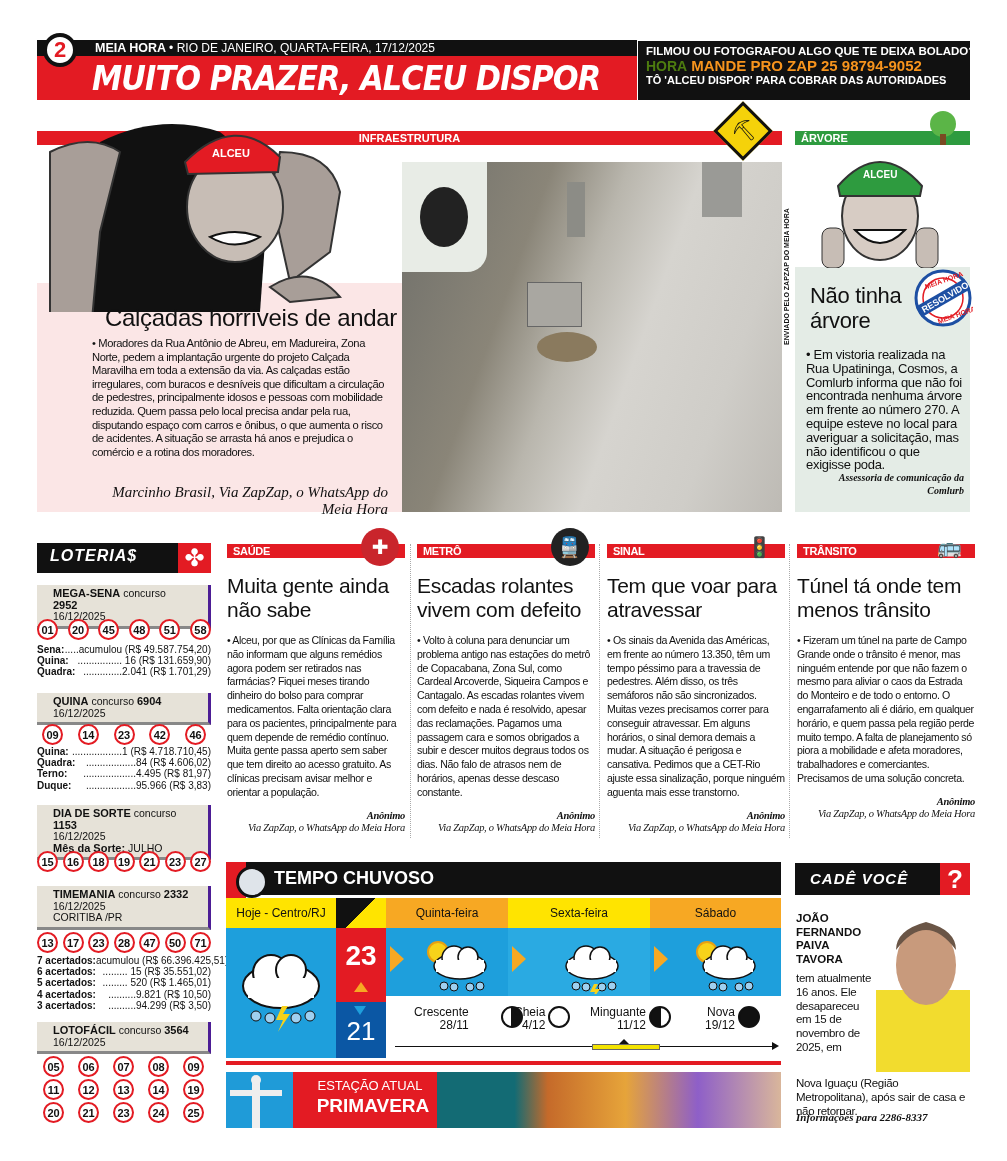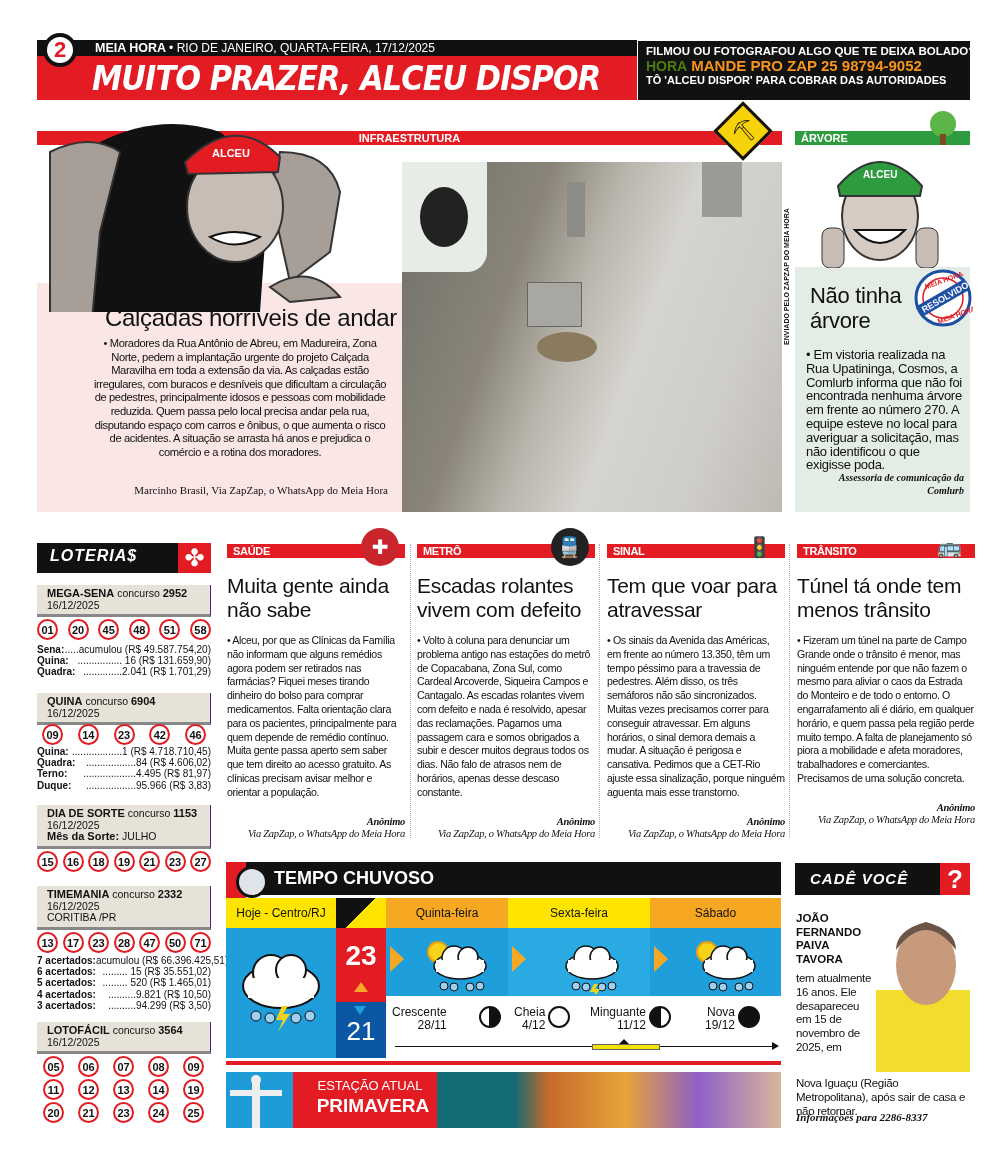--- a/index.html
+++ b/index.html
@@ -22,51 +22,51 @@
 
 .sec-bar{height:14px;background:#e31b23;color:#fff;font-size:11px;font-weight:bold;line-height:14px;padding-left:6px}
 .sec-bar.green{background:#2e9b3f}
 
 #infra-bar{left:37px;top:131px;width:745px;text-align:center;padding-left:0}
 #road-sign{left:722px;top:110px;width:42px;height:42px;background:#f5d20a;border:3px solid #111;transform:rotate(45deg)}
 #road-sign-glyph{left:731px;top:117px;width:26px;height:26px;font-size:20px;text-align:center;line-height:26px}
 #infra-panel{left:37px;top:283px;width:365px;height:229px;background:#fbe6e6}
 #character{left:40px;top:112px;width:360px;height:200px}
 #infra-title{left:105px;top:304px;font-size:24px;color:#111;white-space:nowrap}
-#infra-body{left:92px;top:337px;width:296px;font-size:11.2px;line-height:13.6px;text-align:center;letter-spacing:-0.4px}
-#infra-credit{left:92px;top:484px;width:296px;text-align:right;font-family:"Liberation Serif",serif;font-size:11px}
+#infra-body{left:92px;top:337px;width:296px;font-size:11.2px;line-height:13.6px;text-align:left;letter-spacing:-0.4px}
+#infra-credit{left:92px;top:484px;width:296px;text-align:right;font-family:"Liberation Serif",serif;font-style:italic;font-size:15px}
 #photo{left:402px;top:162px;width:380px;height:350px;overflow:hidden;background:linear-gradient(110deg,#6f6f6a 0%,#8a8578 30%,#b9b6ad 45%,#d6d4cf 60%,#cfcdc8 80%,#bdbab4 100%)}
 #photo-credit{left:783px;top:165px;width:12px;height:180px;font-size:7px;font-weight:bold;writing-mode:vertical-rl;transform:rotate(180deg);white-space:nowrap}
 
 #arvore-bar{left:795px;top:131px;width:175px}
 #tree-icon{left:925px;top:110px;width:36px;height:36px}
 #arvore-panel{left:795px;top:267px;width:175px;height:245px;background:#e4ece6}
 #mascot2{left:820px;top:138px;width:120px;height:130px}
 #arvore-title{left:810px;top:283px;font-size:22px;line-height:25px}
 #stamp{left:913px;top:268px;width:60px;height:60px}
 #arvore-body{left:806px;top:348px;width:160px;font-size:13px;line-height:13.8px;letter-spacing:-0.3px}
 #arvore-credit{left:806px;top:471px;width:158px;text-align:right;font-family:"Liberation Serif",serif;font-style:italic;font-weight:bold;font-size:10px;line-height:13px}
 
 #lot-hdr{left:37px;top:543px;width:174px;height:30px;background:#111}
 #lot-hdr-t{left:50px;top:547px;color:#fff;font-style:italic;font-weight:900;font-size:16px;letter-spacing:1px}
 #lot-hdr-ic{left:178px;top:543px;width:33px;height:30px;background:#e31b23;color:#fff;font-size:24px;text-align:center;line-height:30px}
-.lot-box{position:absolute;left:37px;width:174px;background:#e6e2d8;border-right:1px solid #4c1d95;border-bottom:3px solid #888;padding:3px 10px;font-size:10.5px;line-height:11.5px}
+.lot-box{position:absolute;left:37px;width:174px;background:#e6e2d8;border-right:3px solid #4c1d95;border-bottom:3px solid #888;padding:3px 16px;font-size:10.5px;line-height:11.5px}
 .lot-box b{font-size:11px}
 .balls{position:absolute;left:37px;width:174px;display:flex;justify-content:space-between}
 .ball{width:21px;height:21px;border:2px solid #e31b23;border-radius:50%;font-size:11px;font-weight:bold;display:flex;align-items:center;justify-content:center;background:#fff}
 .prize{position:absolute;left:37px;width:174px;font-size:10px;line-height:11.2px;white-space:nowrap}
 .prize div{display:flex;justify-content:space-between}
 .prize b{font-size:10px}
 
 .story{position:absolute;top:544px;width:178px}
 .story .sec-bar{width:178px}
 .story .icn{position:absolute;top:-16px;right:6px;width:38px;height:38px;border-radius:50%;display:flex;align-items:center;justify-content:center;font-size:20px}
 .story h2{font-weight:normal;font-size:21px;line-height:24px;margin-top:16px;letter-spacing:-0.3px}
 .story p{font-size:10.6px;line-height:13.8px;margin-top:12px;letter-spacing:-0.35px}
-.story .auth{text-align:right;font-family:"Liberation Serif",serif;font-style:italic;font-weight:bold;font-size:10.5px;line-height:12px;margin-top:16px}
+.story .auth{text-align:right;font-family:"Liberation Serif",serif;font-style:italic;font-weight:bold;font-size:10.5px;line-height:12px;margin-top:10px}
 .story .via{text-align:right;font-family:"Liberation Serif",serif;font-style:italic;font-size:10.5px;line-height:12px}
 .vsep{position:absolute;top:544px;width:0;height:294px;border-left:1px dotted #aaa}
 
 #w-topbar{left:226px;top:862px;width:555px;height:33px;background:#111}
 #w-redl{left:226px;top:862px;width:20px;height:50px;background:#e31b23}
 #w-sun{left:236px;top:866px;width:32px;height:32px;border-radius:50%;background:#dfe4ea;border:3px solid #111}
 #w-title{left:274px;top:868px;color:#fff;font-weight:bold;font-size:18px}
 #w-today-lbl{left:226px;top:898px;width:110px;height:30px;background:#ffe400;font-size:12px;line-height:30px;text-align:center}
 #w-today{left:226px;top:928px;width:110px;height:130px;background:#1e9fdc}
 #w-tri{left:336px;top:898px;width:50px;height:30px;background:linear-gradient(135deg,#111 50%,#ffe400 50%)}
@@ -400,21 +400,21 @@
           <circle cx="24" cy="54" r="4"></circle>
           <circle cx="34" cy="55" r="4"></circle>
           <circle cx="50" cy="55" r="4"></circle>
           <circle cx="60" cy="54" r="4"></circle>
         </g>
       </svg>
     </div>
   </div>
 <div class="abs" id="w-moon"></div>
 <div id="moons-wrap">
-    <div class="moon" style="left: 392px; gap: 32px;">
+    <div class="moon" style="left: 414px; gap: 32px;">
       <div class="tx">
         <div>Crescente</div>
         <div>28/11</div>
       </div>
       <div class="ph" style="background:linear-gradient(90deg,#fff 45%,#111 45%)"></div>
     </div>
     <div class="moon" style="left: 514px;">
       <div class="tx">
         <div>Cheia</div>
         <div>4/12</div>

